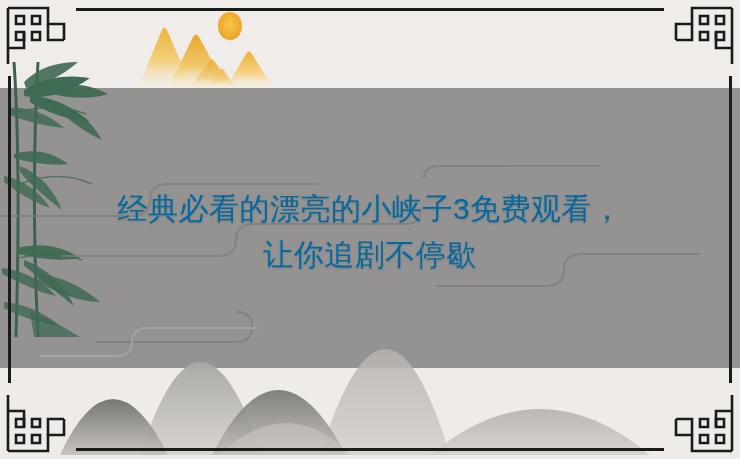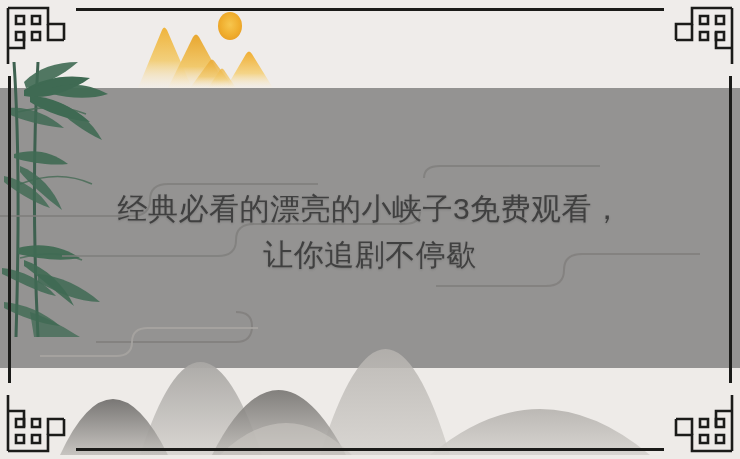--- a/index.html
+++ b/index.html
@@ -71,21 +71,21 @@
   .corner.tr { right: 2px; top: 2px;  transform: scaleX(-1); }
   .corner.bl { left: 2px;  bottom: 2px; transform: scaleY(-1); }
   .corner.br { right: 2px; bottom: 2px; transform: scale(-1,-1); }
 
   
   .headline {
     position: absolute;
     left: 0; top: 186px;
     width: 740px;
     text-align: center;
-    color: #404040;
+    color: #0369a1;
     font-size: 30px;
     line-height: 46px;
     letter-spacing: 0.5px;
     font-family: "Liberation Sans", "DejaVu Sans", sans-serif;
     font-weight: 400;
     white-space: pre-line;
     text-shadow: 0 1px 2px rgba(60,60,60,.25);
   }
 </style>
 </head>

